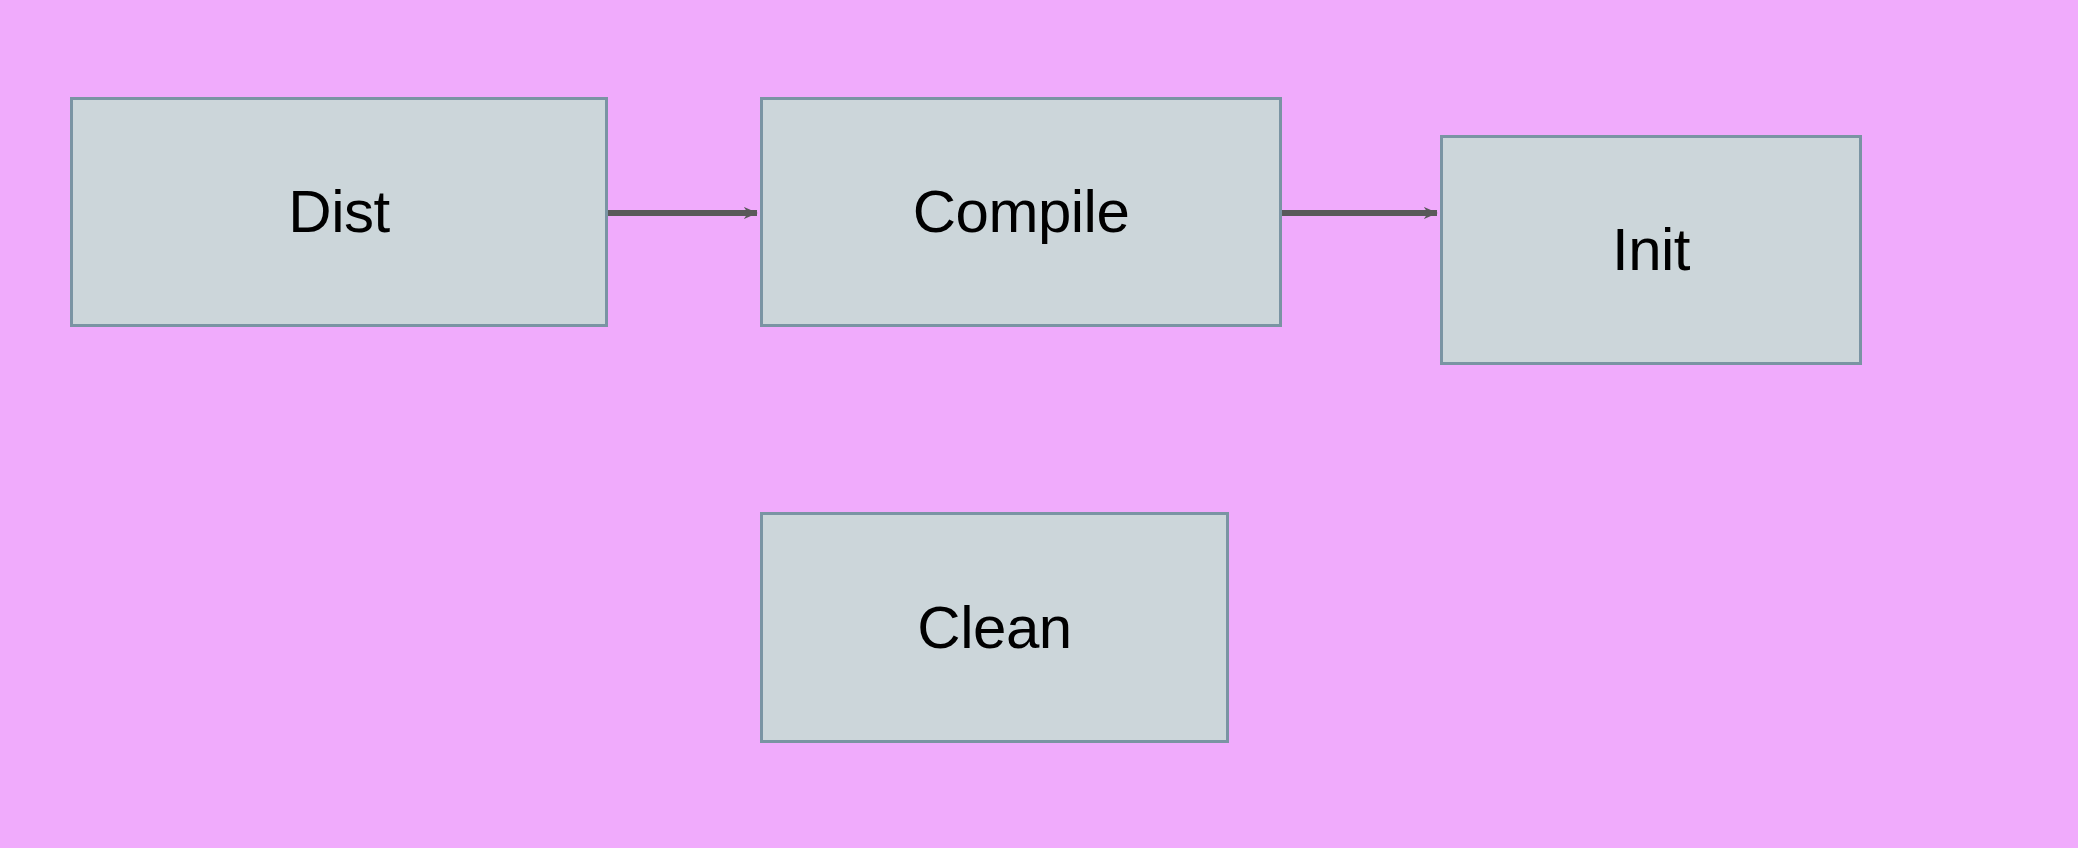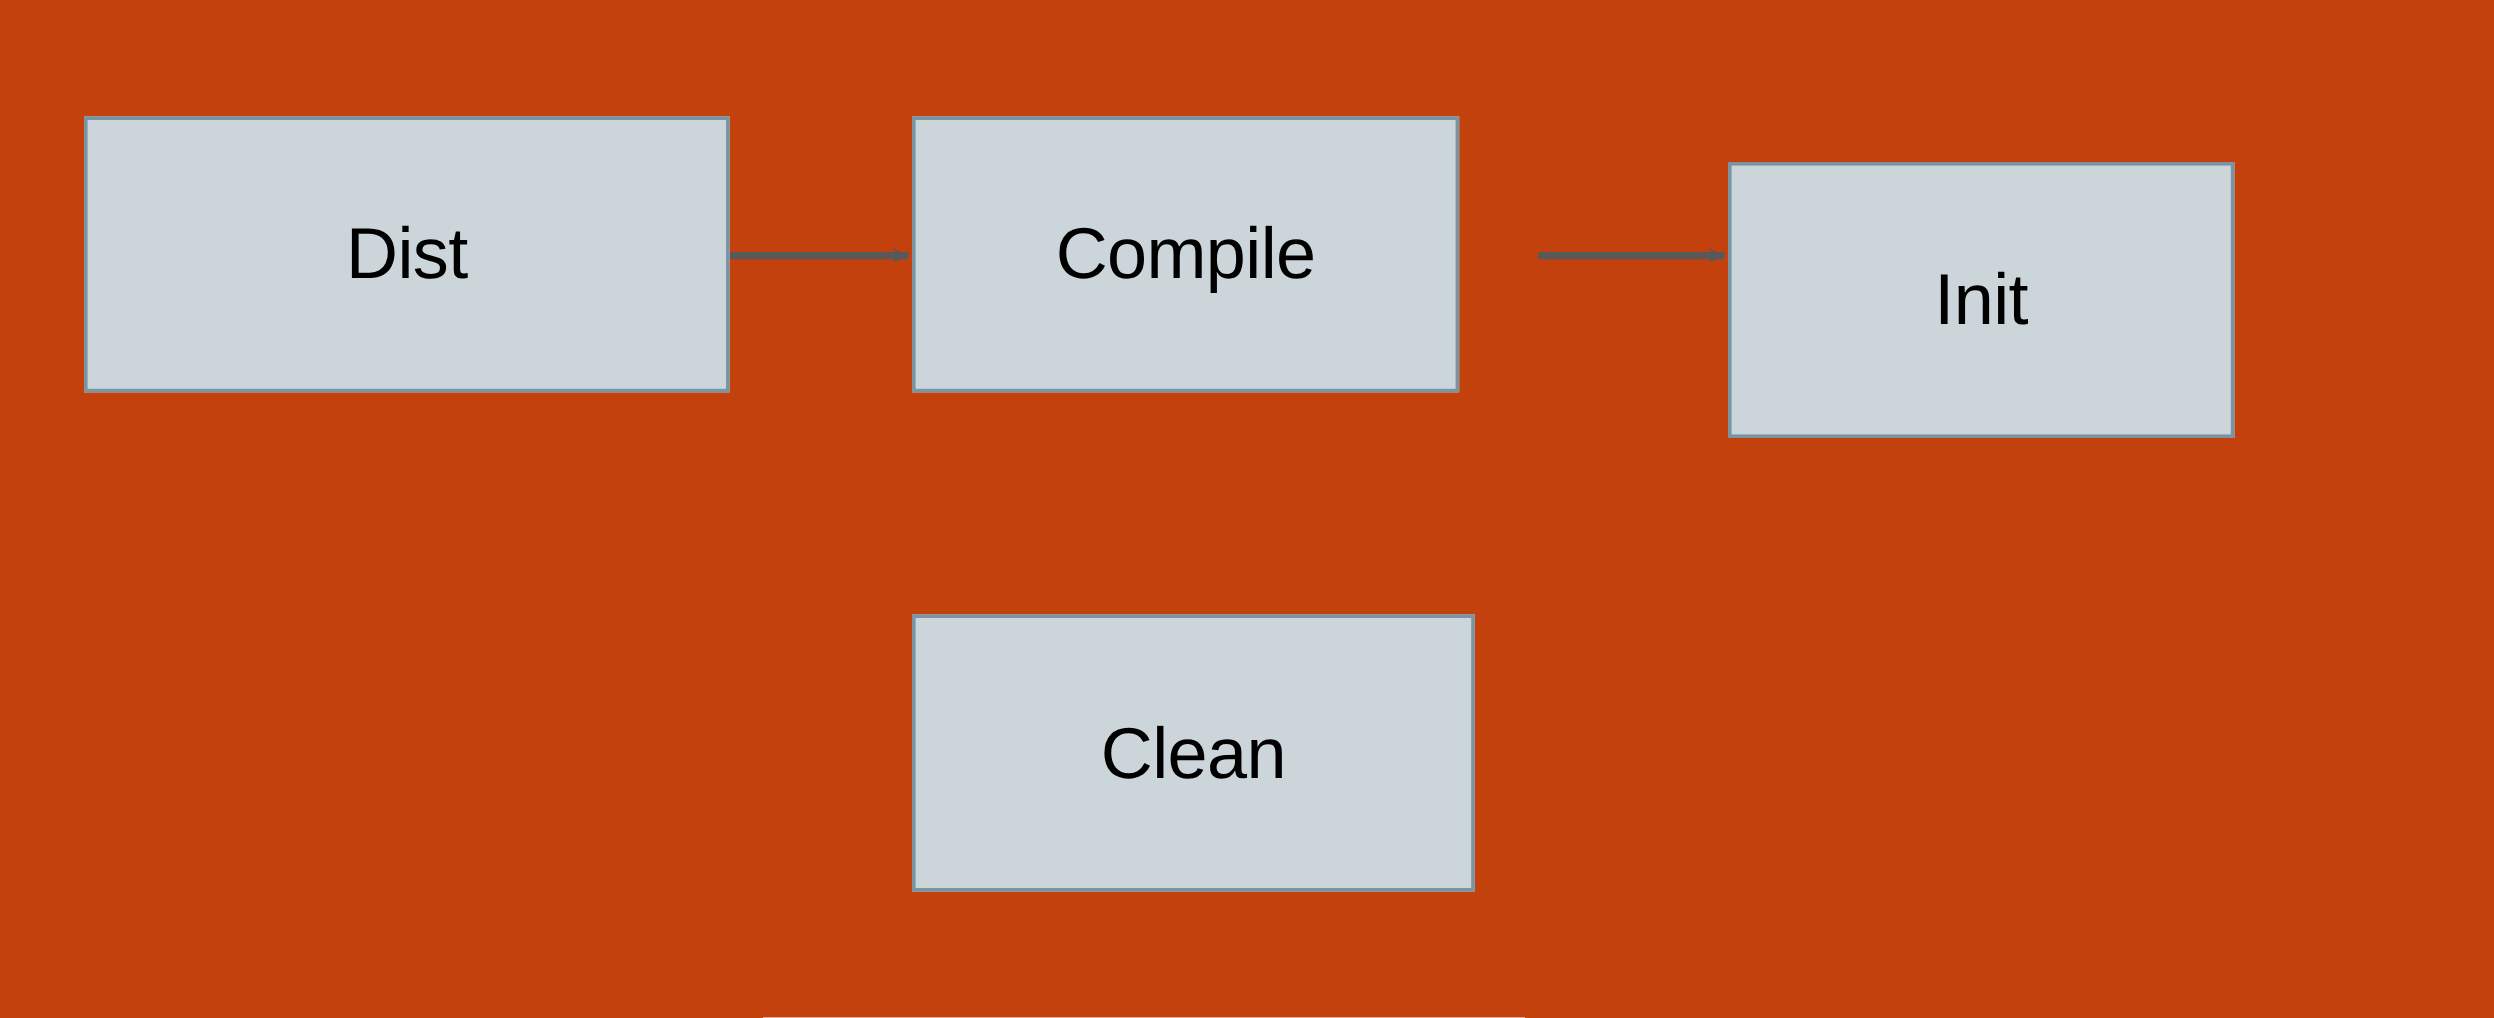--- a/index.html
+++ b/index.html
@@ -8,21 +8,21 @@
     padding: 0;
     background: #ffffff;
   }
   body {
     font-family: "Liberation Sans", sans-serif;
   }
   #canvas {
     position: relative;
     width: 2078px;
     height: 848px;
-    background: #c2410c;
+    background: #f0abfc;
     overflow: hidden;
   }
   .node {
     position: absolute;
     box-sizing: border-box;
     background: #ccd6da;
     border: 3px solid #7a94a3;
     display: flex;
     align-items: center;
     justify-content: center;
@@ -33,21 +33,21 @@
     font-size: 60px;
     font-weight: 400;
     line-height: 1;
     color: #000000;
     letter-spacing: -0.5px;
     text-align: center;
     white-space: nowrap;
   }
   
   #node-dist    { left: 70px;  top: 97px;  width: 538px; height: 230px; }
-  #node-compile { left: 760px; top: 97px;  width: 456px; height: 230px; }
+  #node-compile { left: 760px; top: 97px;  width: 522px; height: 230px; }
   #node-init    { left: 1440px;top: 97px;  width: 422px; height: 230px; margin-top: 38px; }
   #node-clean   { left: 760px; top: 512px; width: 469px; height: 231px; }
 
   .edge-layer {
     position: absolute;
     left: 0;
     top: 0;
     width: 2078px;
     height: 848px;
     pointer-events: none;

